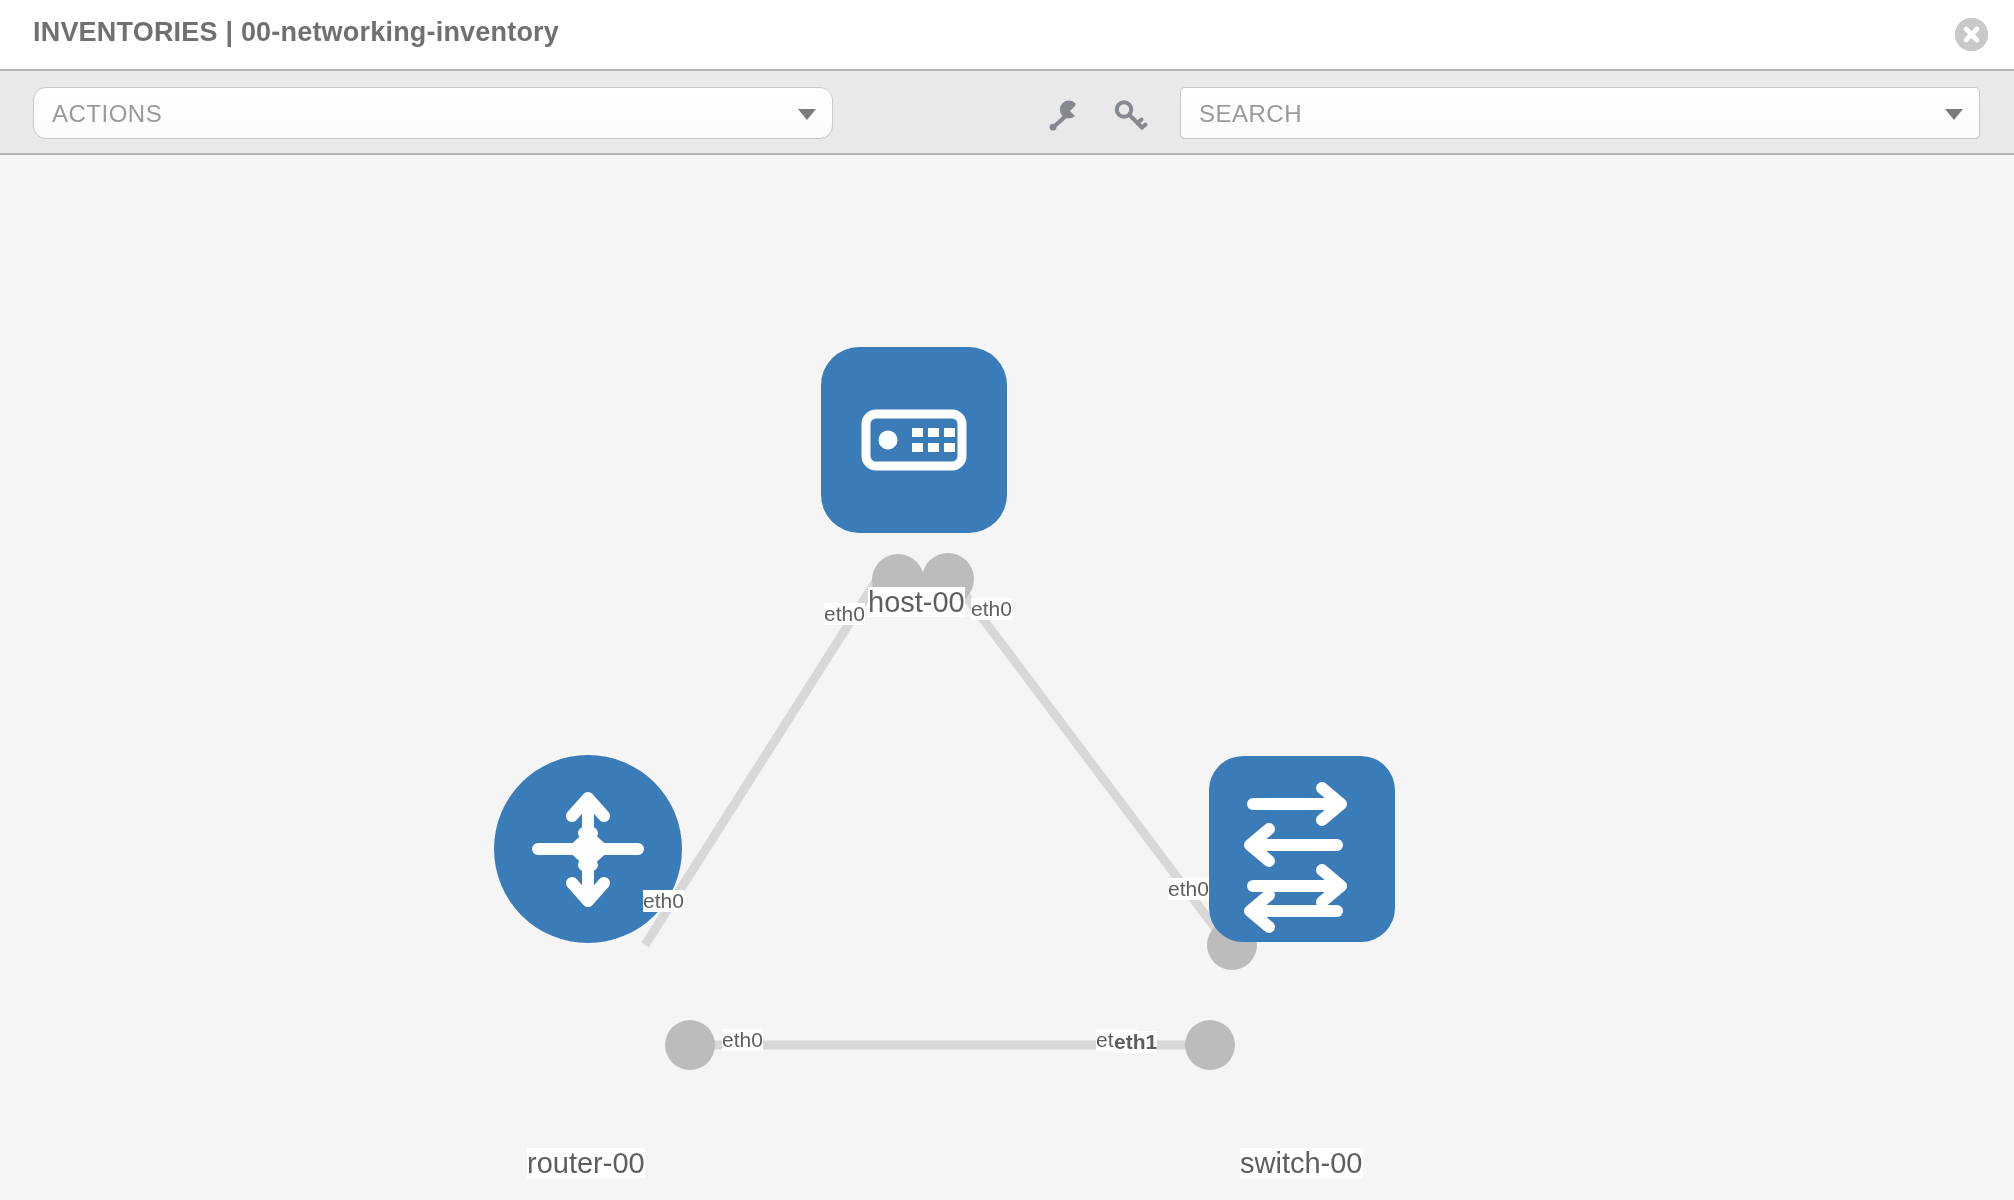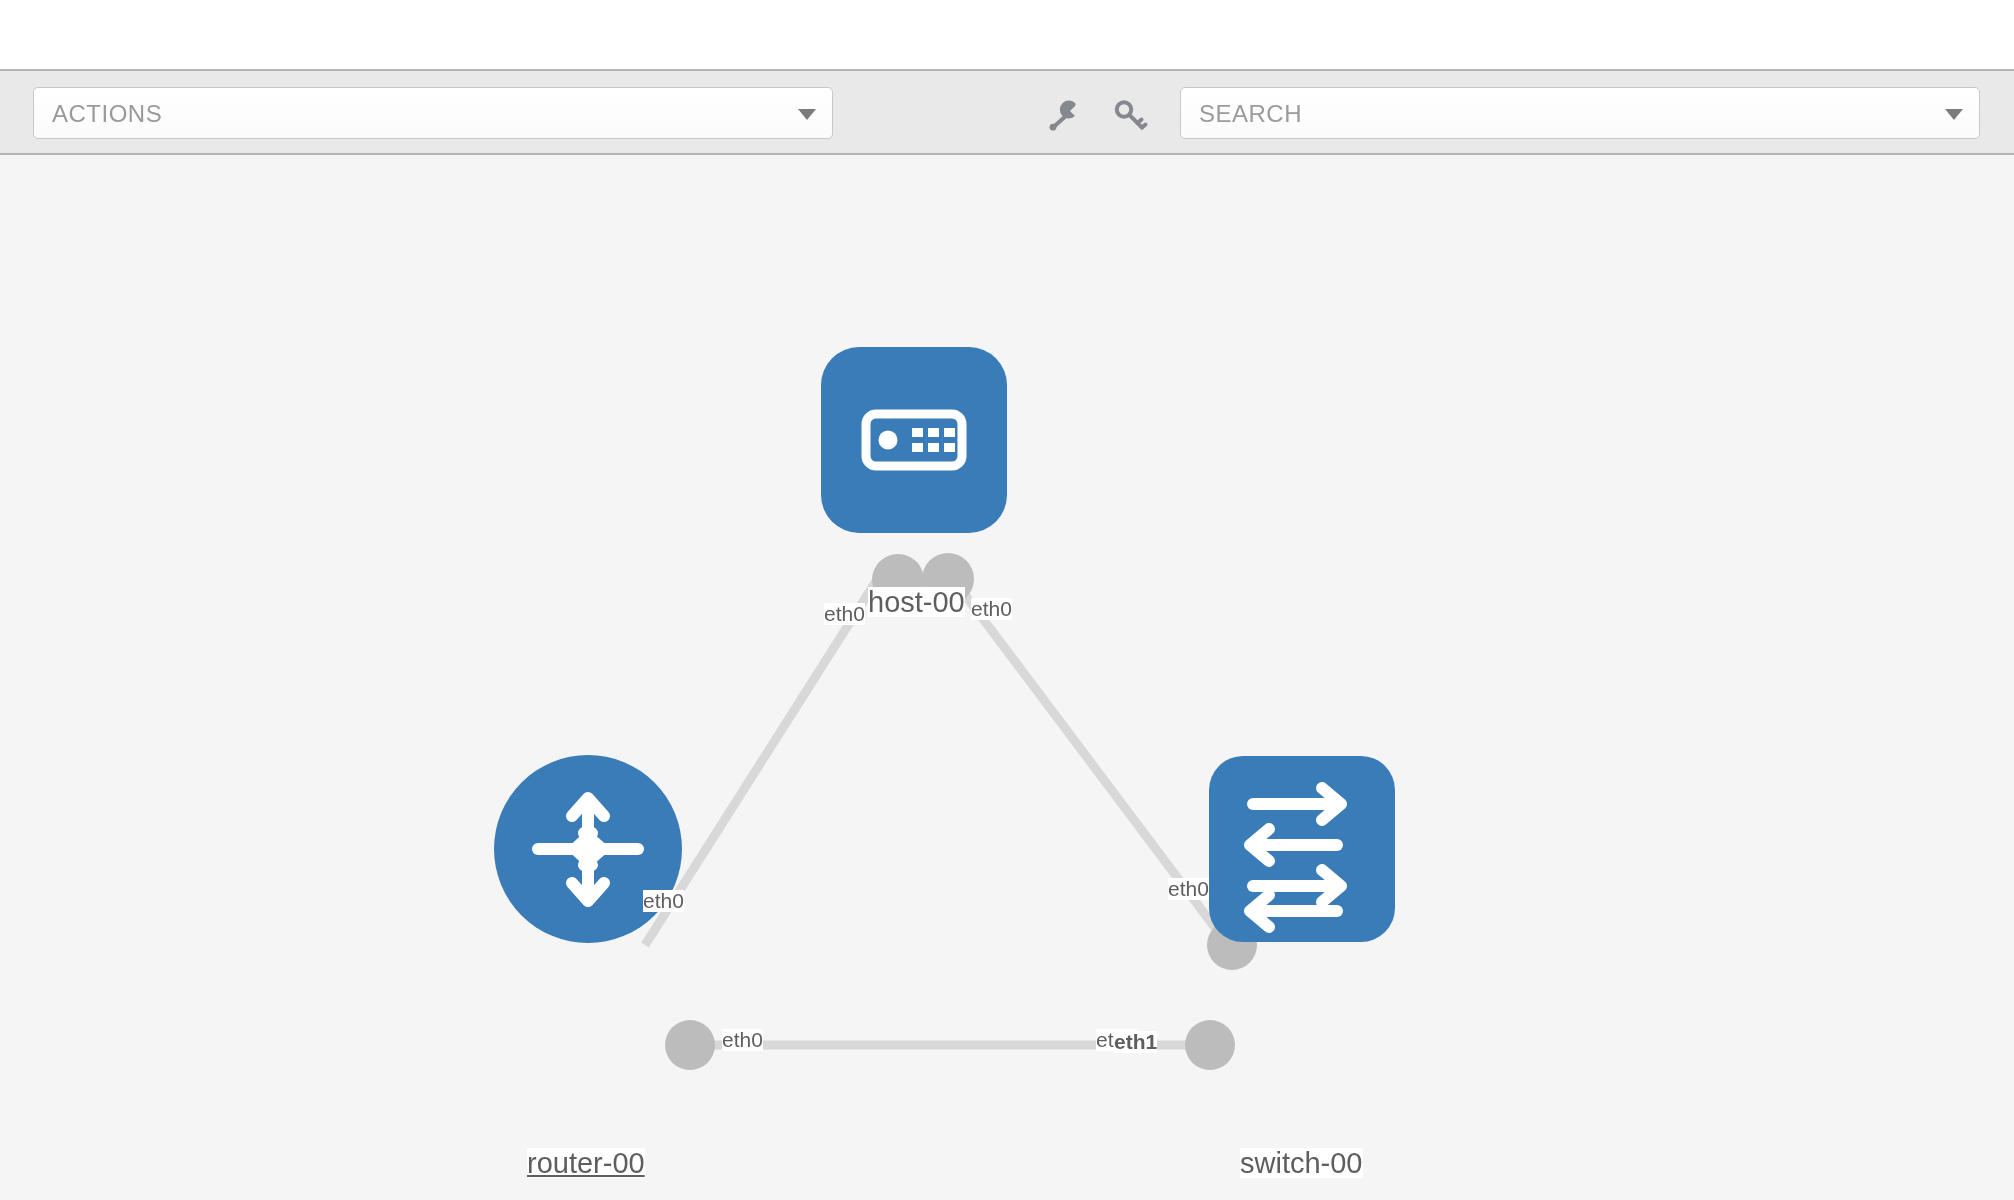--- a/index.html
+++ b/index.html
@@ -31,21 +31,21 @@
   .toolbar {
     position: absolute; left: 0; top: 69px; width: 2014px; height: 86px;
     background: #e9e9e9;
     border-top: 2px solid #b4b4b4;
     border-bottom: 2px solid #b4b4b4;
   }
   .actions-select {
     position: absolute; left: 33px; top: 16px;
     width: 800px; height: 52px;
     background: linear-gradient(#ffffff, #fbfbfb);
-    border: 1px solid #c8c8c8; border-radius: 5px;
+    border: 1px solid #c8c8c8; border-radius: 13px;
     cursor: pointer;
   }
   .actions-label {
     position: absolute; left: 18px; top: 12px;
     font-size: 24px; color: #9a9a9a; letter-spacing: 0.5px;
   }
   .caret {
     position: absolute; right: 16px; top: 21px;
     width: 0; height: 0;
     border-left: 9px solid transparent;
@@ -88,20 +88,29 @@
     line-height: 1.05;
   }
   .nlabel.node-name { font-size: 29px; }
   .nlabel.iface     { font-size: 21px; text-align: right; }
 </style>
 </head>
 <body>
 
 <div id="app">
 
+  <div class="header">
+    <div class="header-title">INVENTORIES | 00-networking-inventory</div>
+    <div class="close-btn">
+      <svg width="33" height="33" viewBox="0 0 33 33" aria-hidden="true">
+        <circle cx="16.5" cy="16.5" r="16.5" fill="#c9c9c9"></circle>
+        <path d="M11 11 L22 22 M22 11 L11 22" stroke="#ffffff" stroke-width="4.6" stroke-linecap="round"></path>
+      </svg>
+    </div>
+  </div>
 
   <div class="toolbar">
 
     <div class="actions-select">
       <span class="actions-label">ACTIONS</span>
       <span class="caret"></span>
     </div>
 
     <div class="tool-icon wrench">
       <svg width="40" height="40" viewBox="0 0 40 40" aria-hidden="true">
@@ -195,17 +204,17 @@
     <div class="nlabel node-name" style="left:868px;  top:432px;text-align:center;">host-00</div>
     <div class="nlabel iface" style="left:971px;  top:443px;">eth0</div>
 
     <div class="nlabel iface" style="left:643px;  top:735px;">eth0</div>
     <div class="nlabel iface" style="left:1168px; top:723px;">eth0</div>
 
     <div class="nlabel iface" style="left:722px;  top:874px;">eth0</div>
     <div class="nlabel iface" style="left:1096px; top:874px;">eth0</div>
     <div class="nlabel iface" style="left:1114px; top:876px;font-weight:bold;">eth1</div>
 
-    <div class="nlabel node-name" style="left:527px;  top:993px;text-decoration:underline;">router-00</div>
+    <div class="nlabel node-name" style="left:527px;  top:993px;">router-00</div>
     <div class="nlabel node-name" style="left:1240px; top:993px;">switch-00</div>
 
   </div>
 </div>
 
 </body></html>

